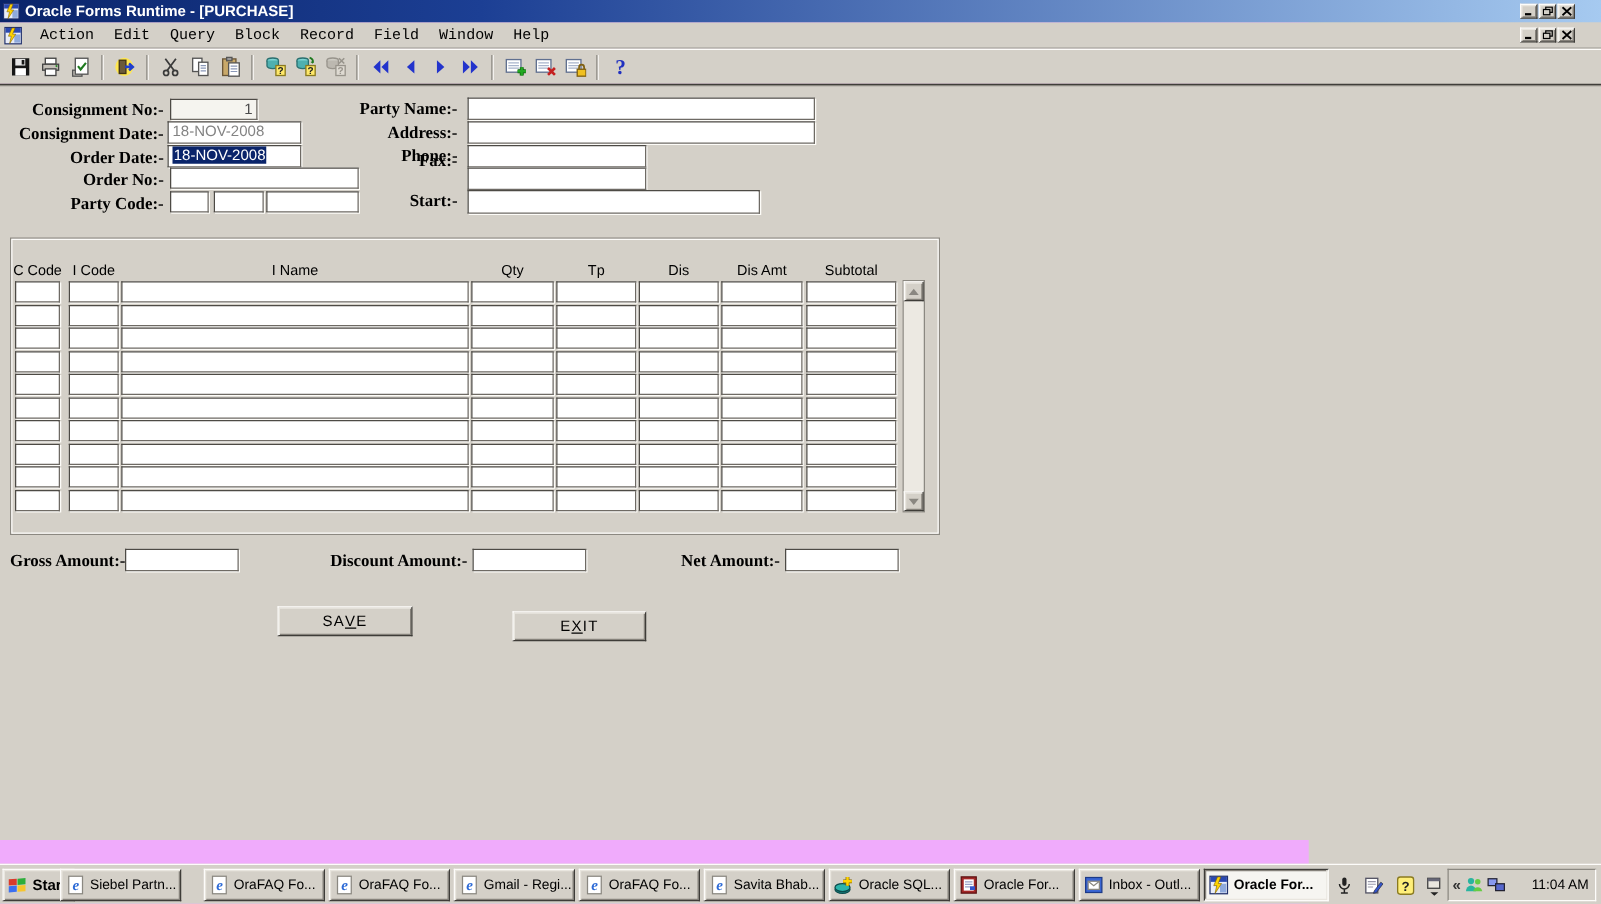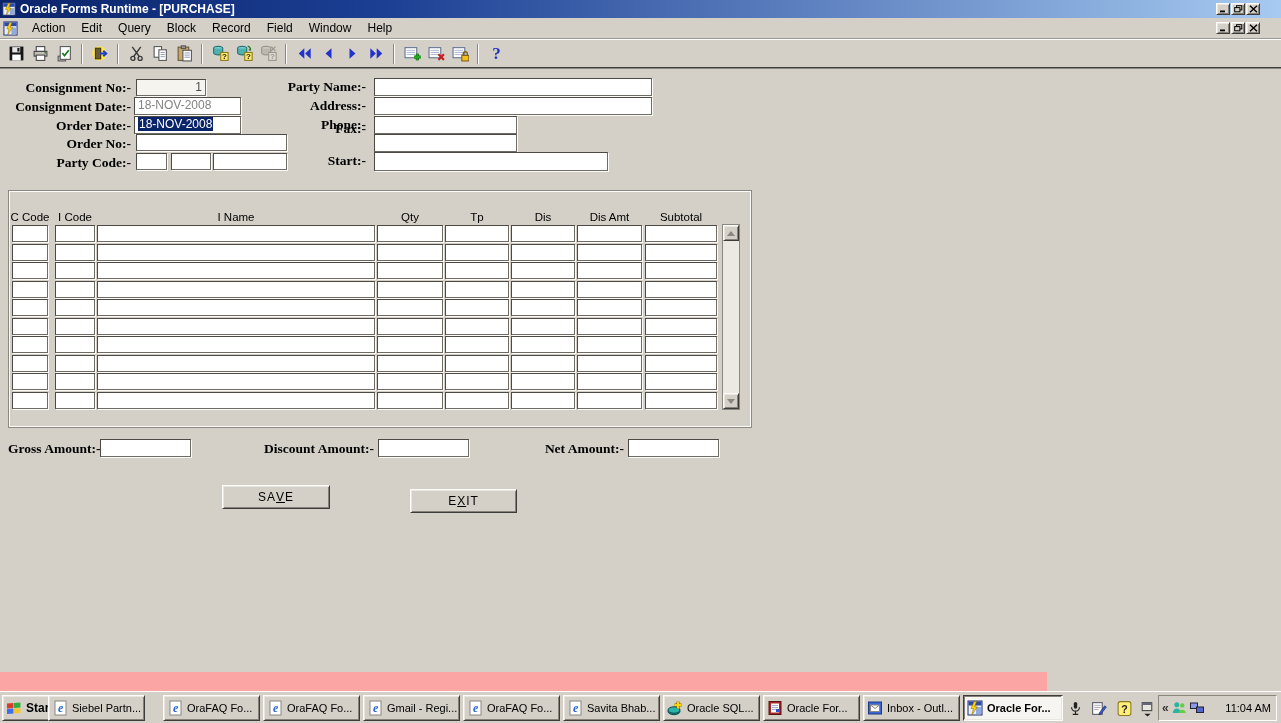--- a/index.html
+++ b/index.html
@@ -1,32 +1,32 @@
 <!DOCTYPE html>
 <html><head>
 <meta charset="utf-8">
 <style>
   * { margin:0; padding:0; box-sizing:border-box; }
   html,body { width:1281px; height:723px; }
   body { font-family:"Liberation Sans",sans-serif; background:#d4d0c8; overflow:hidden; }
-  #screen { position:relative; width:1047px; height:723px; background:#fca5a5; }
+  #screen { position:relative; width:1047px; height:723px; background:#f0abfc; }
 
   
   .titlebar { position:absolute; top:0; left:0; width:1281px; height:18px;
     background:linear-gradient(to right,#0a246a,#1c3f94 30%,#a6caf0); display:flex; align-items:center; }
   .titlebar .ttl { color:#fff; font-weight:bold; font-size:12px; margin-left:4px; white-space:nowrap; }
   .appico { width:14px; height:14px; margin-left:2px; flex:0 0 auto; }
   .wb { position:absolute; width:14px; height:12px; top:3px; background:#d4d0c8;
     border:1px solid; border-color:#fdfcfa #3e3c38 #3e3c38 #fdfcfa;
     box-shadow:inset 1px 1px 0 #e9e6df, inset -1px -1px 0 #86827b;
     display:flex; align-items:center; justify-content:center; }
   .menubar { position:absolute; top:18px; left:0; width:1281px; height:21px; background:#d4d0c8;
     border-bottom:1px solid #9c9a94; display:flex; align-items:center; }
   .menubar .mico { width:15px; height:15px; margin:0 6px 0 3px; }
-  .mi { font-size:12px; padding:20px 8px; color:#000; }
+  .mi { font-size:12px; padding:20px 8px; color:#000;font-family:Liberation Mono, monospace; }
   .wb.row2 { top:22px; }
   .toolbar { position:absolute; top:39px; left:0; width:1281px; height:28px; background:#d4d0c8;
     border-top:1px solid #fdfcfa; display:flex; align-items:center; padding-left:4px; }
   .tbi { width:22px; height:22px; display:flex; align-items:center; justify-content:center; margin:0 1px; }
   .tbi svg { width:17px; height:17px; }
   .tsep { width:2px; height:20px; border-left:1px solid #8b8881; border-right:1px solid #fdfcfa; margin:0 5px; }
   .client { position:absolute; top:67px; left:0; width:1281px; height:605px; background:#d4d0c8;
     border-top:1px solid #403e3a; box-shadow:inset 0 1px 0 #8b8881; }
 
   

